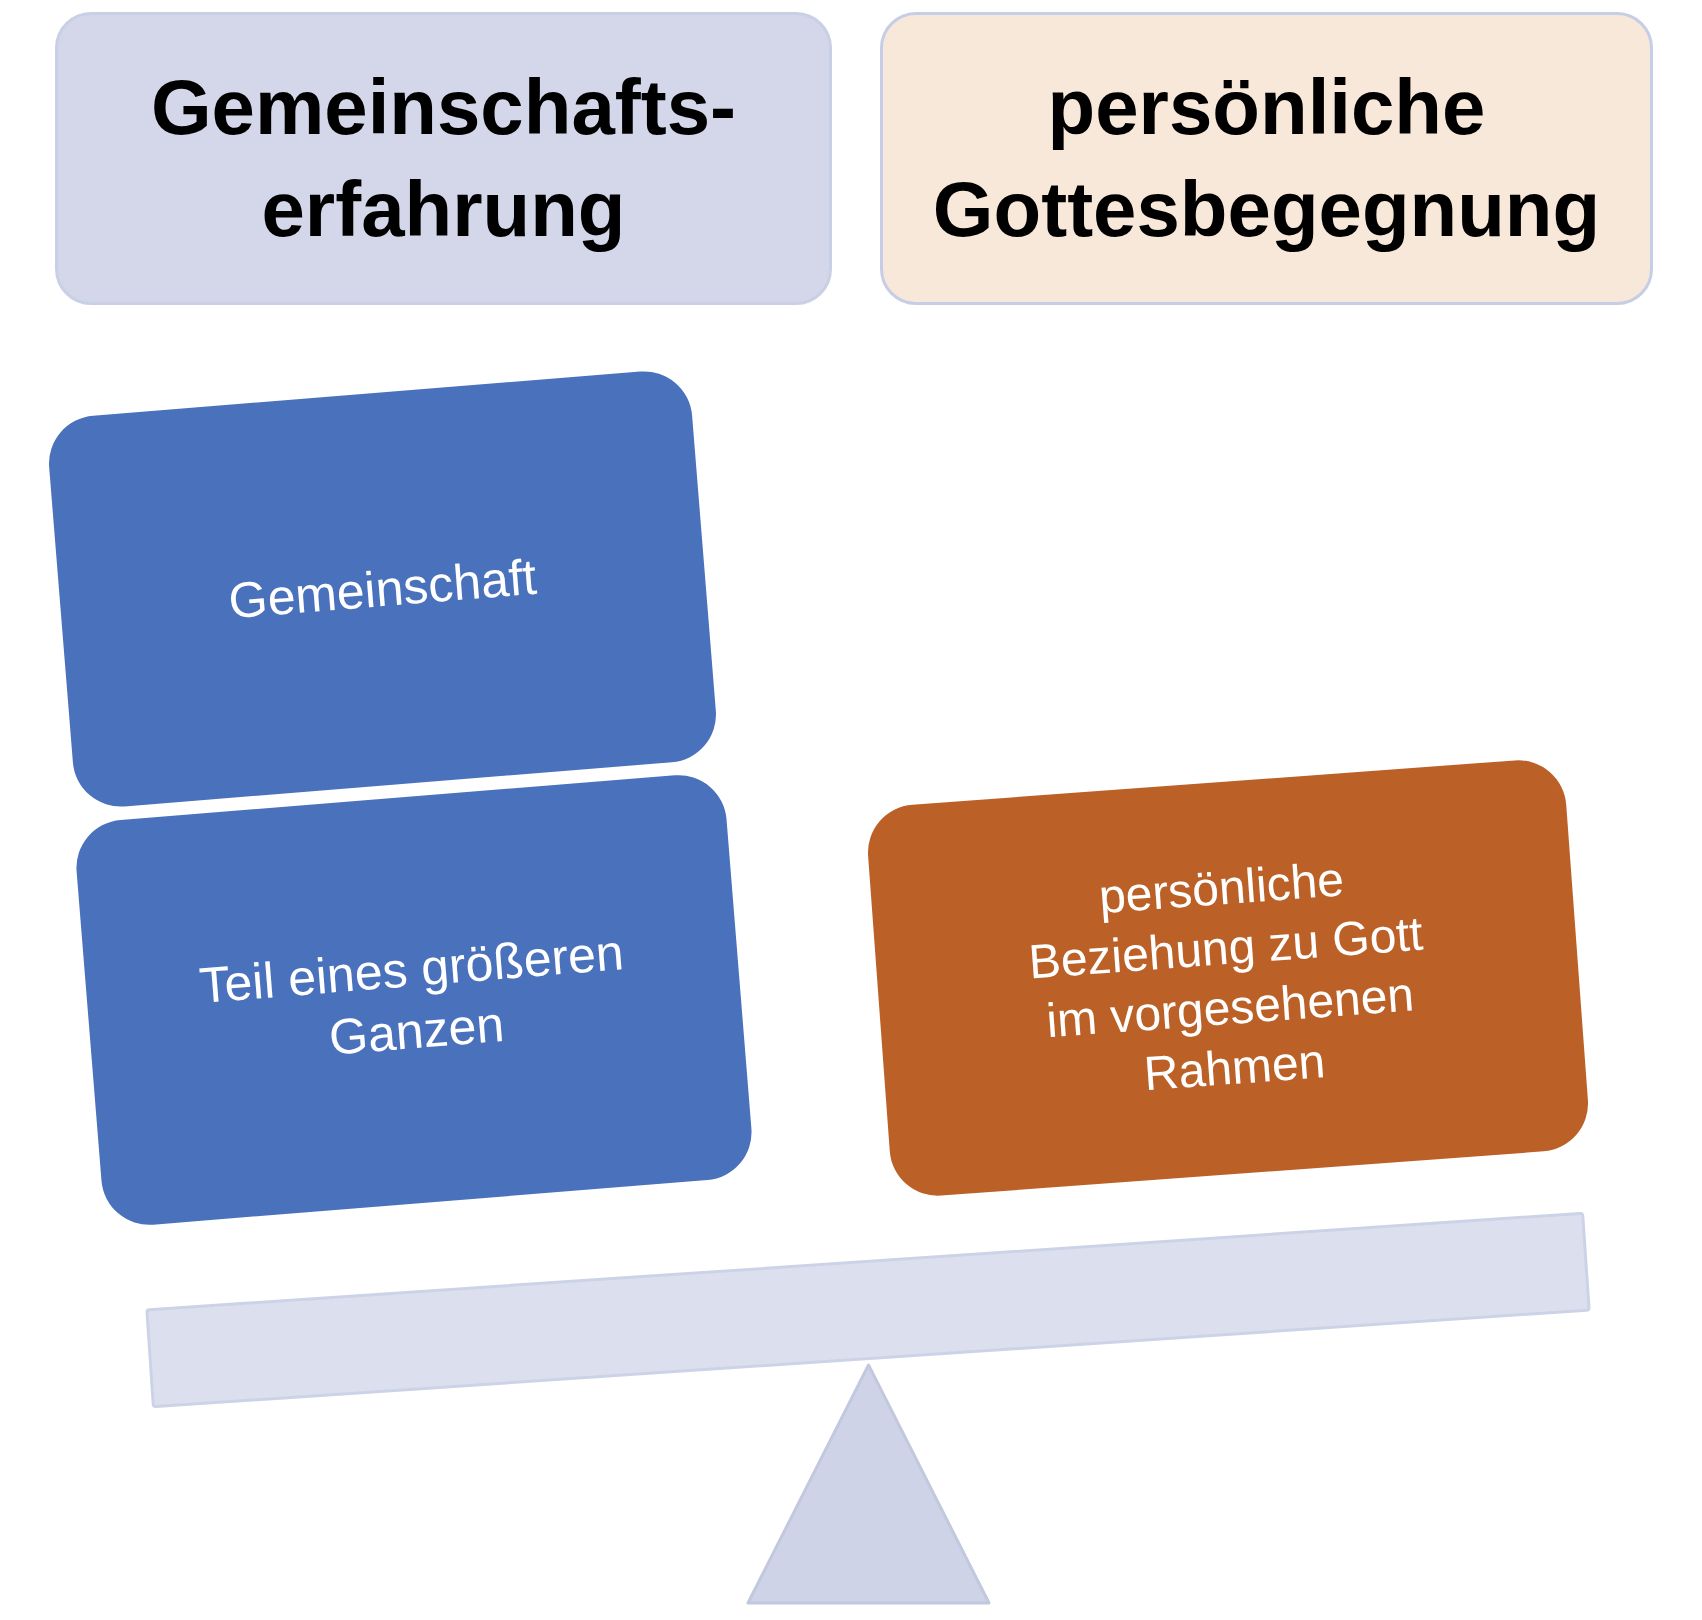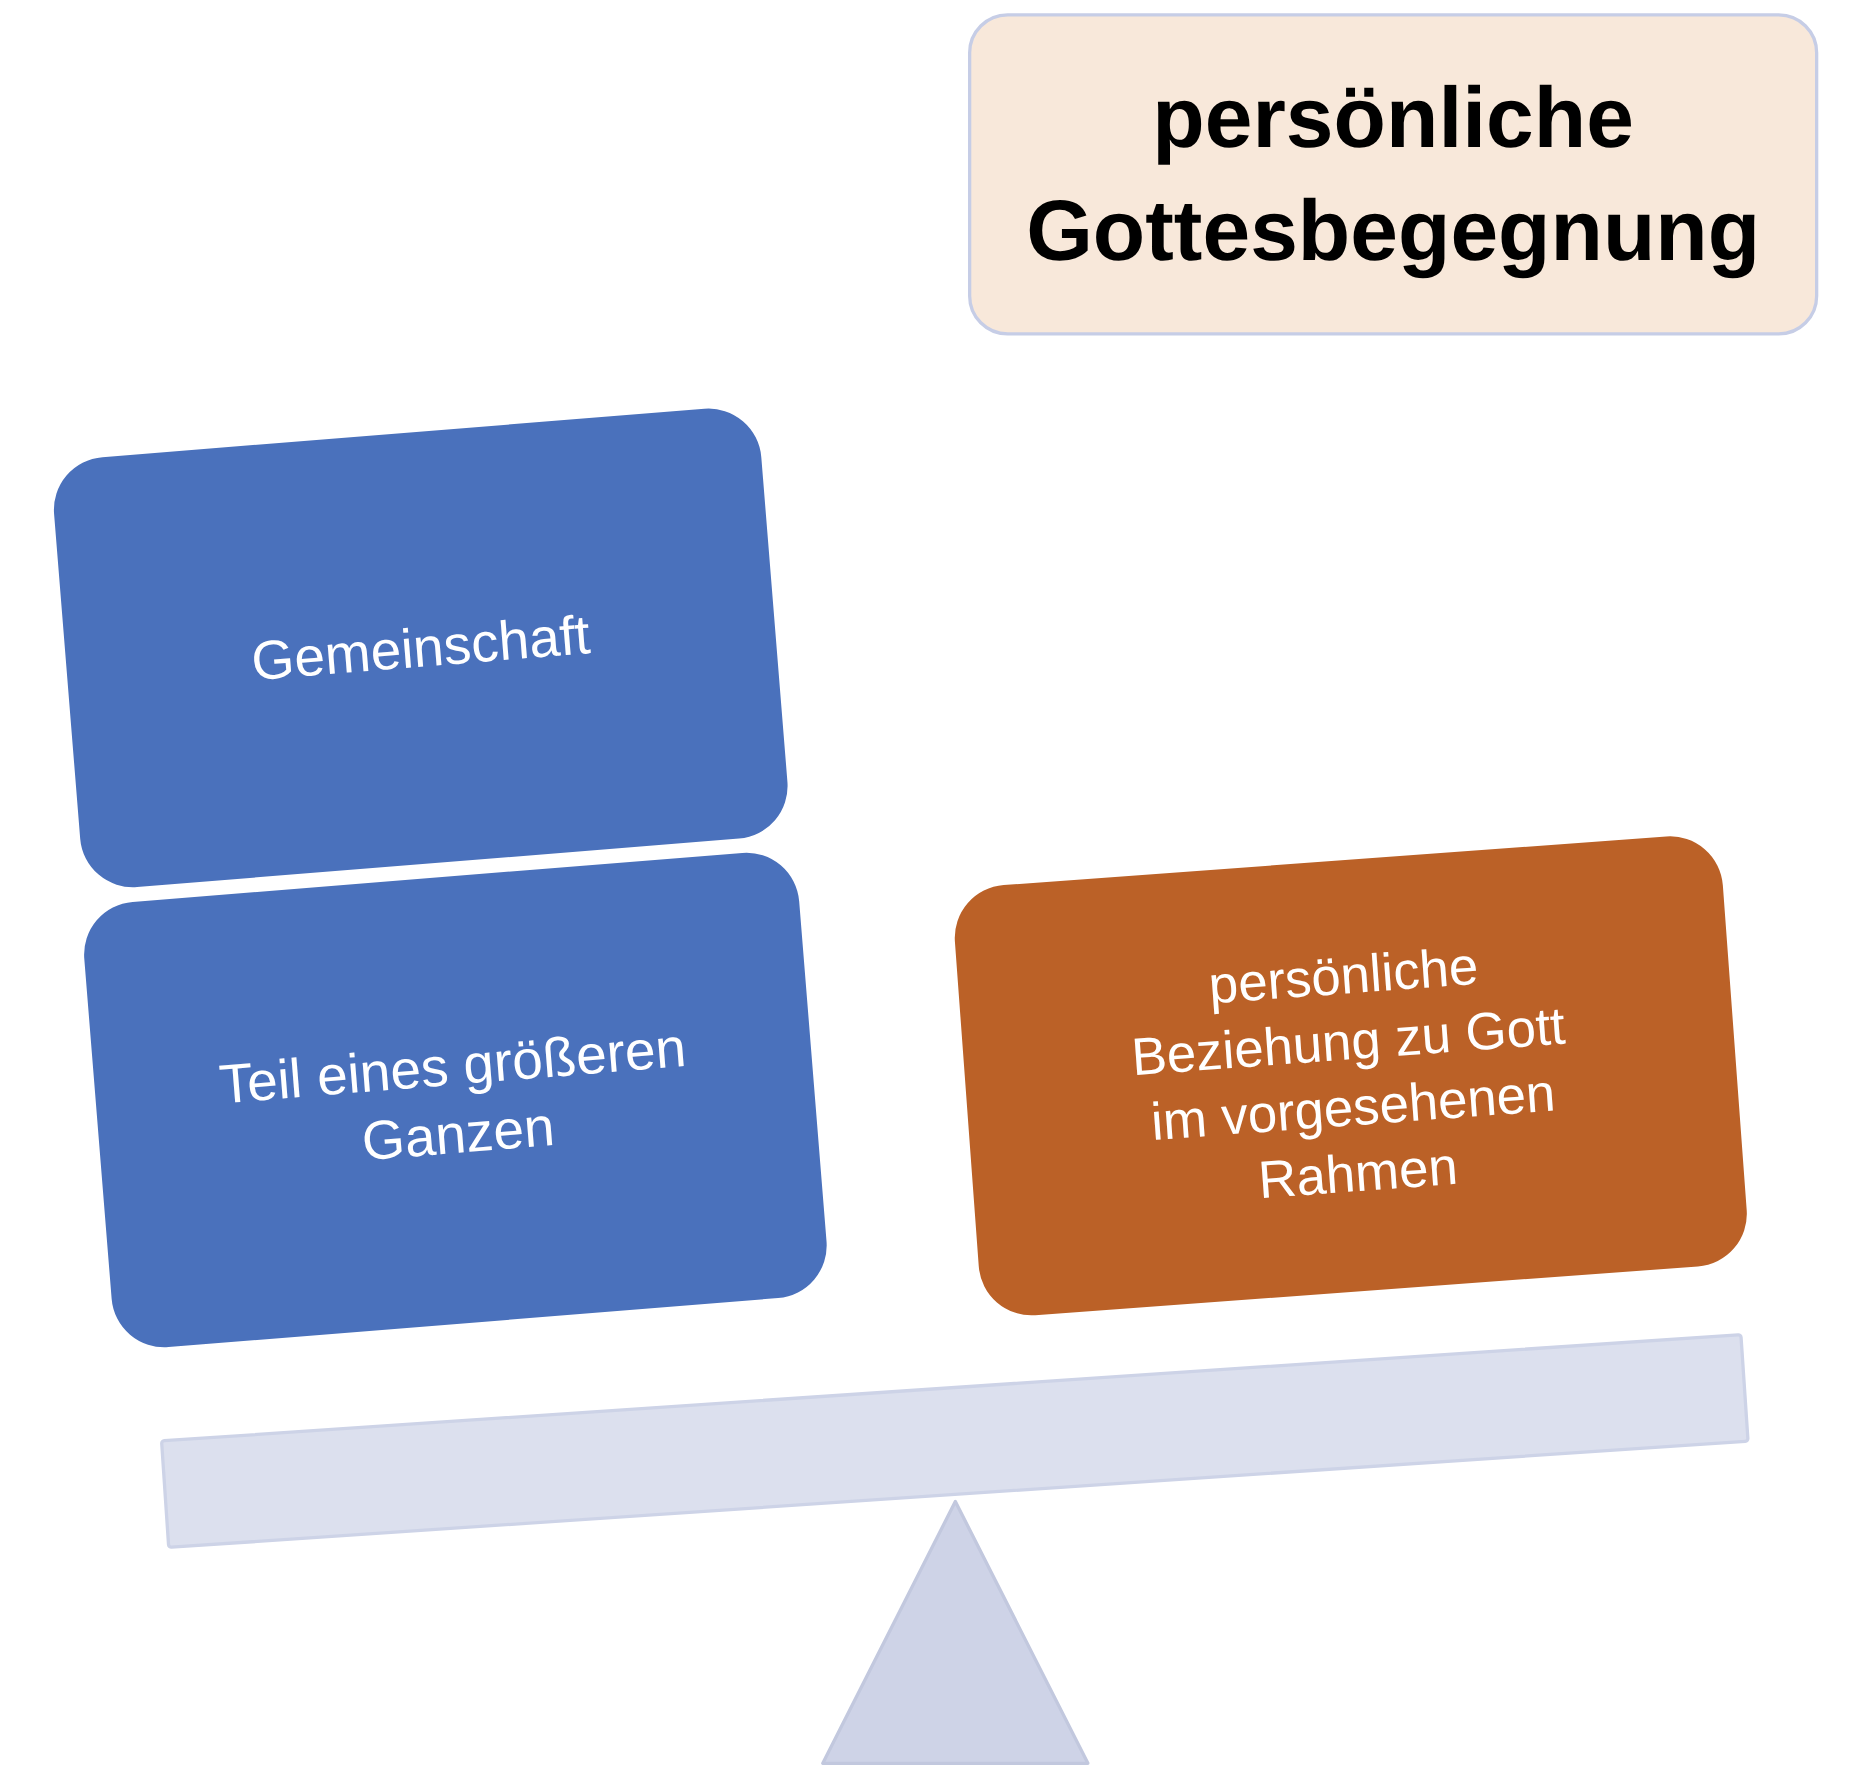--- a/index.html
+++ b/index.html
@@ -98,20 +98,24 @@
     position:absolute;
     left:745px; top:1363px;
     z-index:0;
   }
 </style>
 </head>
 <body>
 
 <div class="canvas">
 
+  <div class="hdr hdr-left">
+    <div class="hdr-text">Gemeinschafts-
+erfahrung</div>
+  </div>
 
   <div class="hdr hdr-right">
     <div class="hdr-text">persönliche
 Gottesbegegnung</div>
   </div>
 
   <div class="box box1">
     <div class="box-text">Gemeinschaft</div>
   </div>
 

